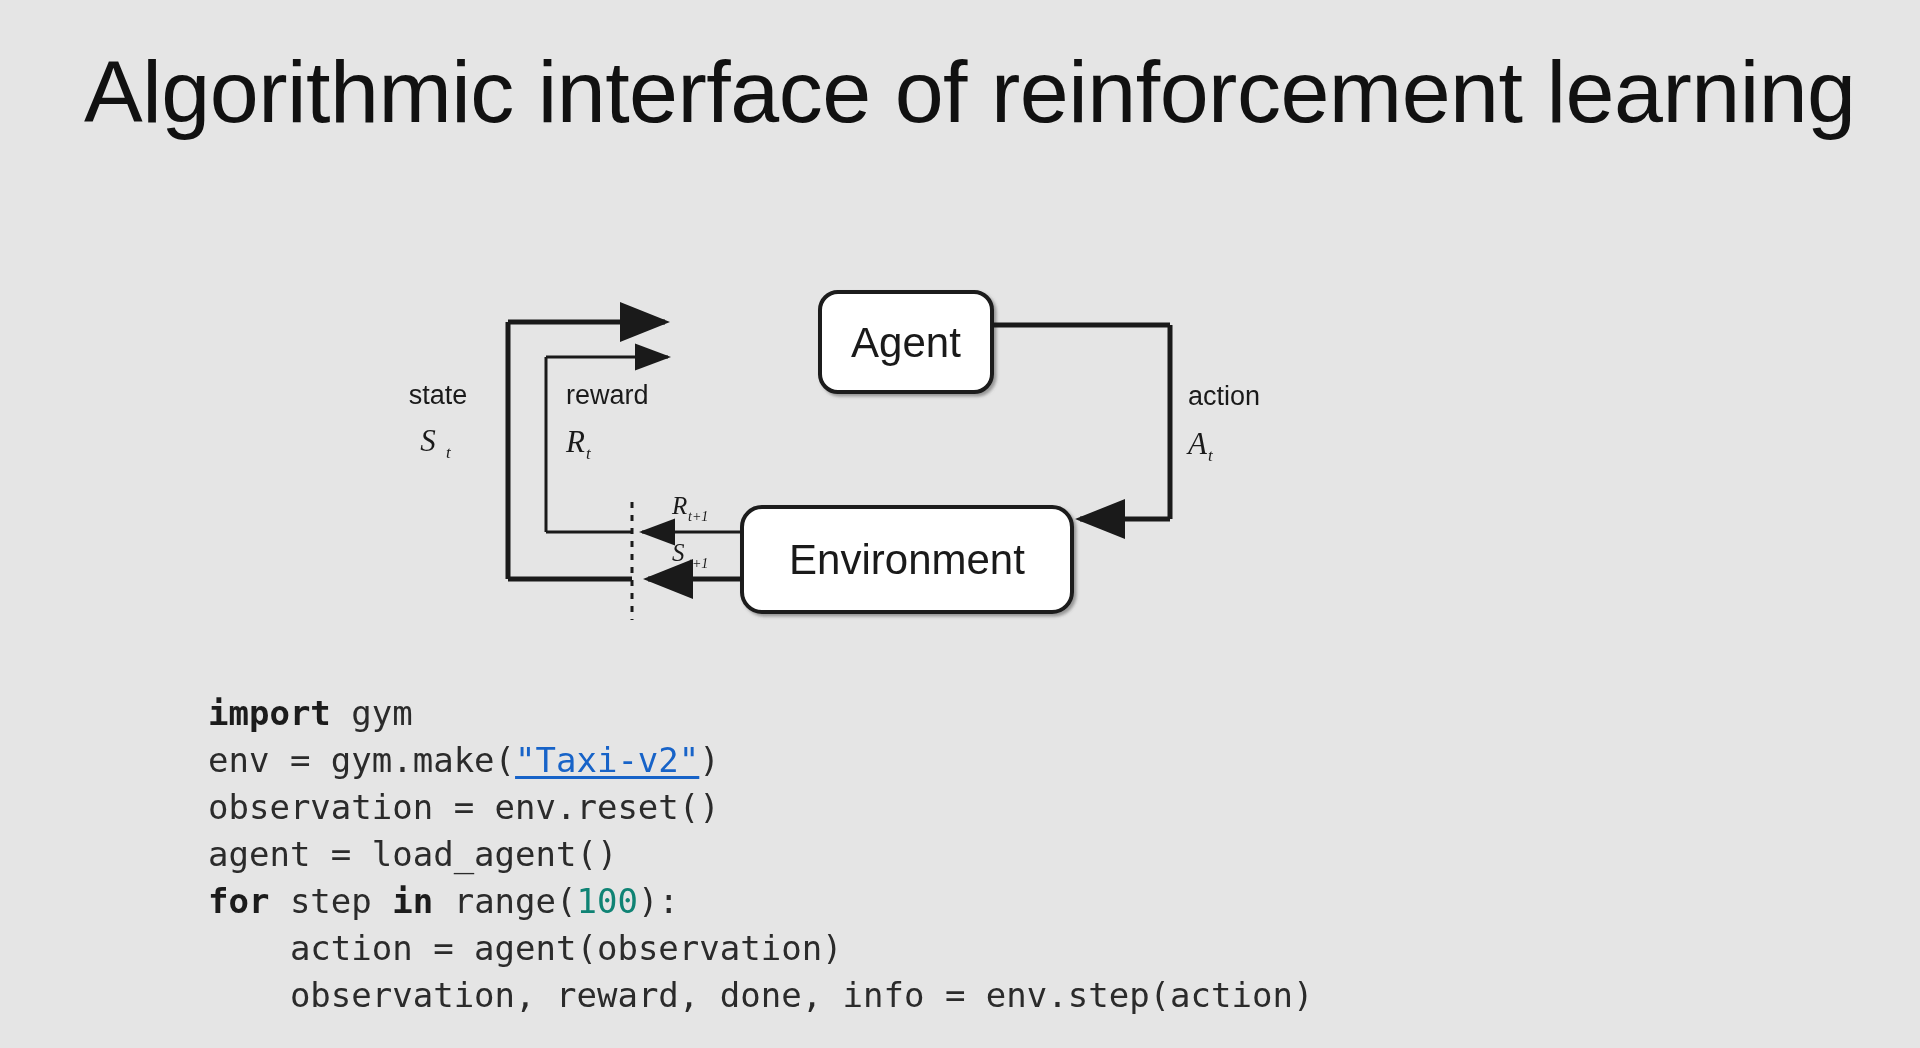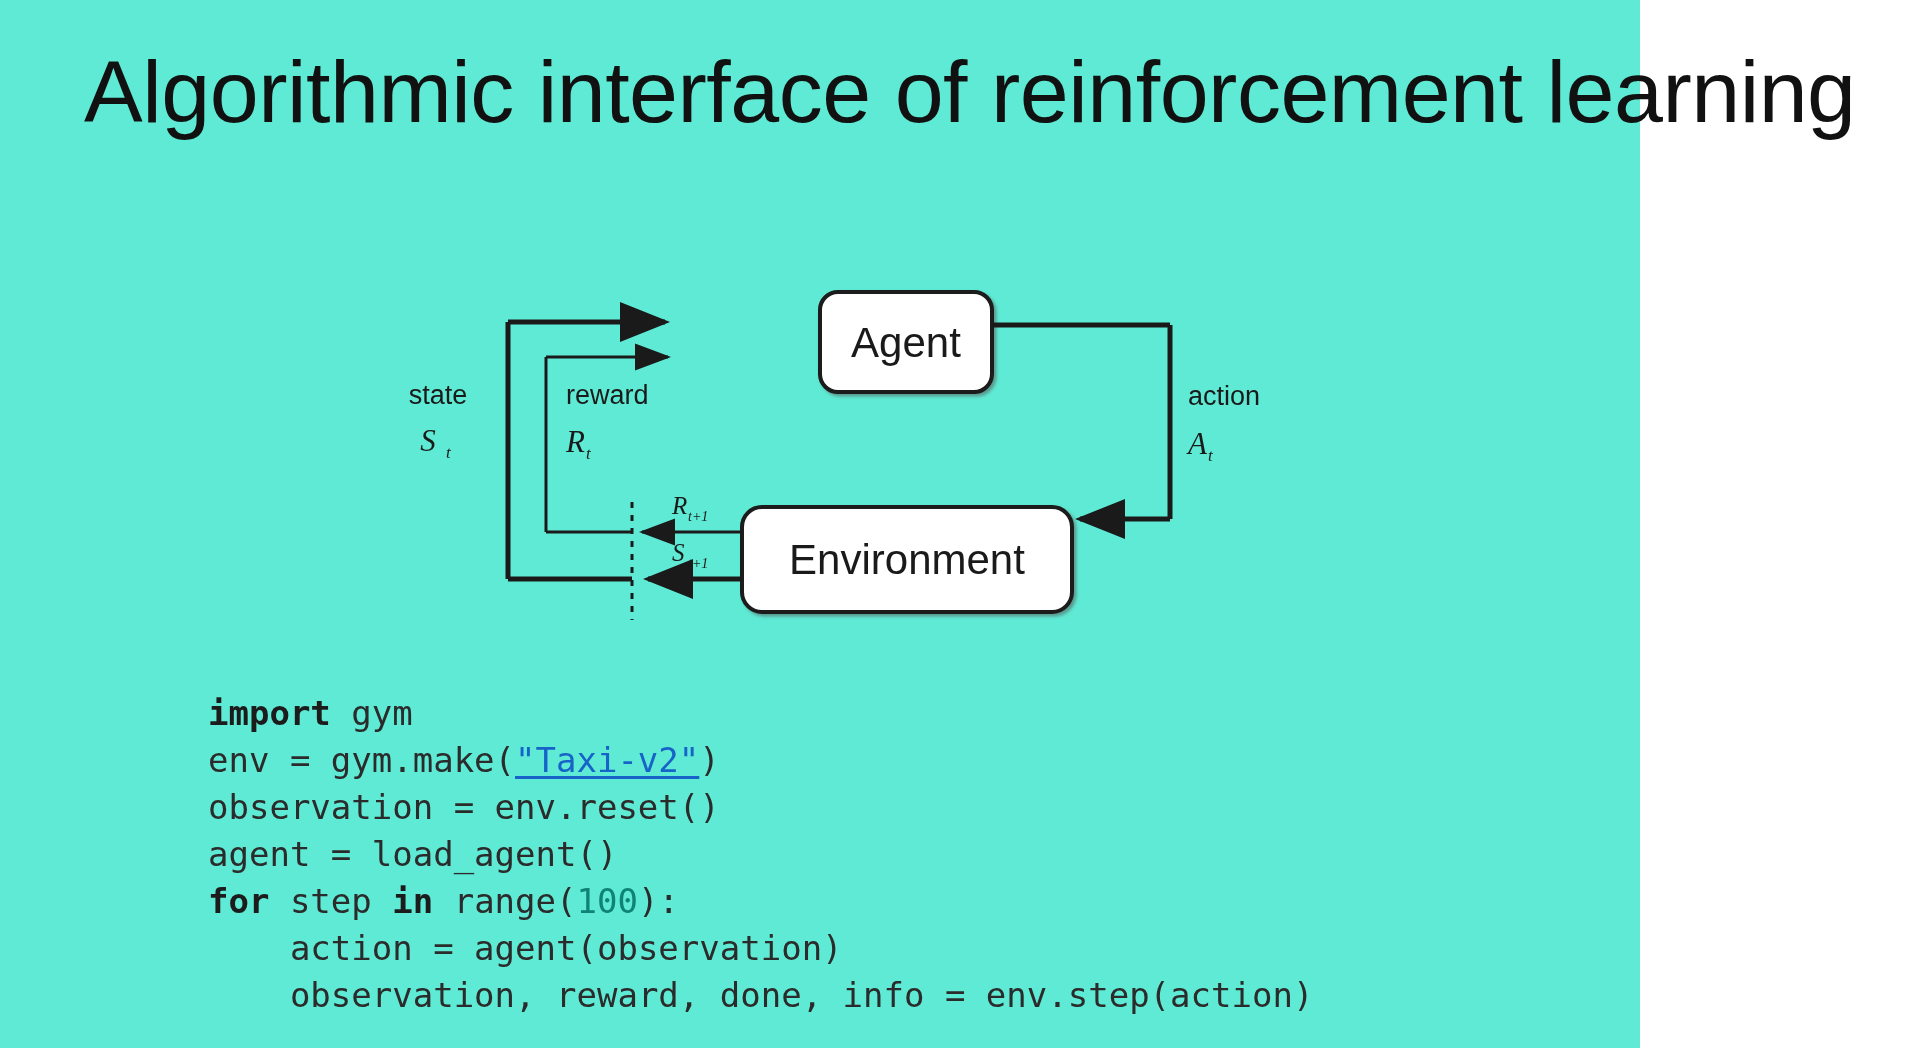--- a/index.html
+++ b/index.html
@@ -11,23 +11,23 @@
   body {
     width: 1920px;
     height: 1048px;
     overflow: hidden;
     font-family: "Liberation Sans", sans-serif;
     color: #000000;
   }
 
   #slide {
     position: relative;
-    width: 1640px;
+    width: 1920px;
     height: 1048px;
-    background: #5eead4;
+    background: #e5e5e5;
   }
 
   
   #slide-title {
     position: absolute;
     left: 84px;
     top: 40px;
     width: 1790px;
     font-family: "Liberation Sans", sans-serif;
     font-size: 88px;

